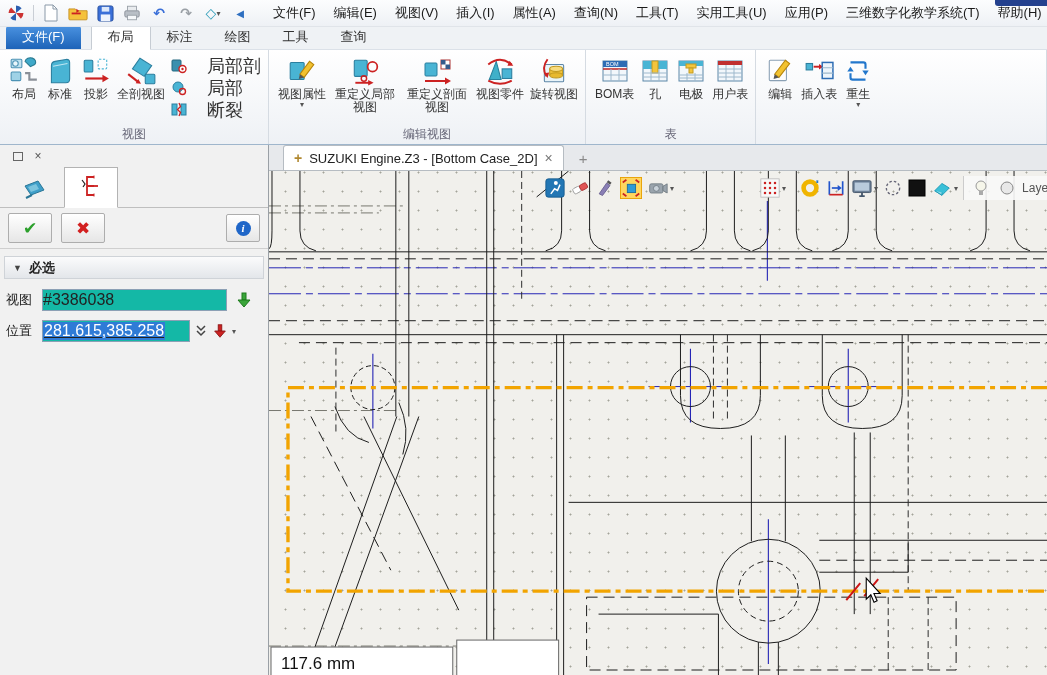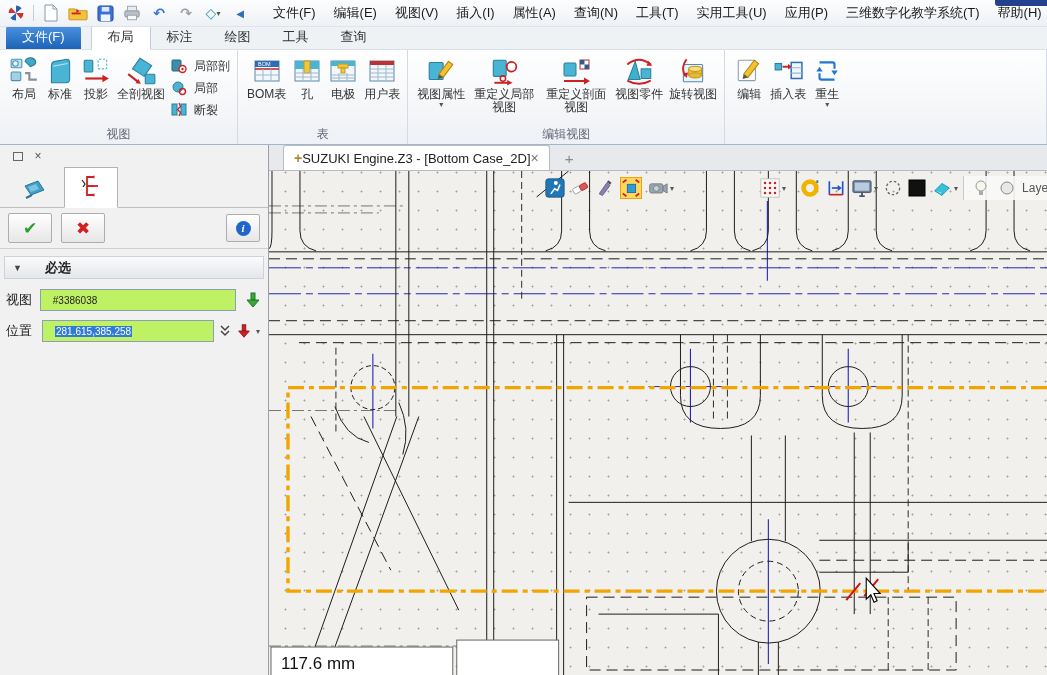--- a/index.html
+++ b/index.html
@@ -25,56 +25,56 @@
   .ribbon{height:94px;background:linear-gradient(#ffffff,#eef1f5);border-bottom:1px solid #9fb6cc;display:flex;overflow:hidden;}
   .rgroup{position:relative;display:flex;align-items:flex-start;padding:3px 4px 14px 6px;border-right:1px solid #d5dbe2;}
   .rgroup:last-child{flex:1;min-width:0;}
   .glabel{position:absolute;left:0;right:0;bottom:1px;text-align:center;font-size:12px;color:#667;}
   .rbtn{display:flex;flex-direction:column;align-items:center;padding:1px 3px;border-radius:3px;cursor:default;}
   .rbtn .ric{height:34px;display:flex;align-items:center;justify-content:center;}
   .rbtn .rlb{font-size:12px;line-height:13px;text-align:center;color:#333;max-width:66px;}
   .caret{font-size:8px;color:#555;line-height:7px;}
   .caret::after{content:"▾";}
   .scol{display:flex;flex-direction:column;justify-content:flex-start;gap:2px;padding-top:3px;}
-  .sbtn{display:flex;align-items:center;gap:7px;height:20px;font-size:12px;color:#333;padding:0 3px;}
+  .sbtn{display:flex;align-items:center;gap:20px;height:20px;font-size:18px;color:#333;padding:0 3px;}
 
   
   .main{display:flex;height:532px;}
 
   
   .panel{width:268px;background:#f1f1f1;border-right:1px solid #9aa0a6;display:flex;flex-direction:column;}
   .phead{height:22px;display:flex;align-items:center;padding:0 6px;font-size:13px;color:#222;}
   .phead .ttl{flex:1;}
   .winbtn{width:16px;height:14px;display:flex;align-items:center;justify-content:center;color:#555;font-size:12px;margin-left:4px;}
   .boxglyph{width:8px;height:7px;border:1px solid #666;}
   .ptabs{display:flex;align-items:flex-end;padding-left:8px;gap:4px;border-bottom:1px solid #bfbfbf;height:40px;}
   .ptab{width:52px;height:34px;display:flex;align-items:center;justify-content:center;}
   .ptab.active{background:#fff;border:1px solid #b3b3b3;border-bottom:1px solid #fff;height:39px;margin-bottom:-1px;}
   .pactions{display:flex;align-items:center;gap:9px;padding:5px 8px;border-bottom:1px solid #cfcfcf;}
   .abtn{width:42px;height:28px;background:linear-gradient(#ffffff,#e6e6e6);border:1px solid #adadad;border-radius:2px;display:flex;align-items:center;justify-content:center;font-size:17px;font-weight:bold;}
   .abtn.ok{color:#2ca02c;}
   .abtn.cancel{color:#d22020;}
   .abtn.info{margin-left:auto;width:32px;height:26px;font-size:12px;}
   .icircle{width:15px;height:15px;border-radius:50%;background:#1f66c8;color:#fff;font-style:italic;font-weight:bold;font-size:11px;display:flex;align-items:center;justify-content:center;font-family:"Liberation Serif",serif;}
-  .sechead{margin:7px 4px 0;height:21px;background:linear-gradient(#fbfbfc,#e3e6ea);border:1px solid #cfd3d8;display:flex;align-items:center;gap:23px;padding:0 8px;font-weight:bold;font-size:13px;}
+  .sechead{margin:7px 4px 0;height:21px;background:linear-gradient(#fbfbfc,#e3e6ea);border:1px solid #cfd3d8;display:flex;align-items:center;gap:7px;padding:0 8px;font-weight:bold;font-size:13px;}
   .sechead .tri{font-size:9px;color:#444;}
   .sechead .tri::after{content:"▼";}
   .fields{padding:10px 6px 0;}
   .frow{display:flex;align-items:center;margin-bottom:9px;gap:4px;}
   .flabel{width:32px;font-size:13px;color:#222;}
-  .finput{height:20px;border:1px solid #8ca0b5;background:#bef264;display:flex;align-items:center;padding:0 12px;font-size:10px;overflow:hidden;white-space:nowrap;}
+  .finput{height:20px;border:1px solid #8ca0b5;background:#14b8a6;display:flex;align-items:center;padding:0 0;font-size:16px;overflow:hidden;white-space:nowrap;}
   .finput.view{width:183px;}
-  .finput.pos{width:146px;}
+  .finput.pos{width:146px;text-decoration:underline;}
   .selspan{background:#2f7bd6;color:#fff;padding:0 1px;}
   .fico{display:flex;align-items:center;justify-content:center;}
 
   
   .work{flex:1;display:flex;flex-direction:column;min-width:0;}
   .doctabs{height:25px;background:#e7e9ec;border-bottom:1px solid #b6bcc2;display:flex;align-items:flex-end;padding-left:14px;}
-  .doctab{background:#fff;border:1px solid #b6bcc2;border-bottom:none;border-radius:3px 3px 0 0;height:24px;display:flex;align-items:center;padding:0 10px;font-size:13px;color:#222;}
+  .doctab{background:#fff;border:1px solid #b6bcc2;border-bottom:none;border-radius:3px 3px 0 0;height:24px;display:flex;align-items:center;gap:7px;padding:0 10px;font-size:13px;color:#222;}
   .plusico{color:#b08830;font-weight:bold;font-size:14px;line-height:12px;}
   .plusico::after{content:"+";}
   .closex{color:#777;font-size:14px;line-height:12px;}
   .newtab{margin-left:9px;color:#888;font-size:15px;padding:0 6px 3px;}
 
   
   .canvas{position:relative;flex:1;min-width:0;background-color:#f1f0ec;background-image:radial-gradient(circle,#a3a399 0.9px,transparent 1.1px);background-size:19px 19px;background-position:7px 11px;overflow:hidden;}
   .drawing{position:absolute;inset:0;width:100%;height:100%;}
   .ctoolbar{position:absolute;top:5px;left:276px;right:0;height:24px;display:flex;align-items:center;gap:5px;}
   .cicon{width:22px;height:22px;display:flex;align-items:center;justify-content:center;}
@@ -227,69 +227,20 @@
             </svg>
           <span>断裂</span>
         </div>
       </div>
       <div class="glabel">视图</div>
     </div>
 
     <div class="rgroup">
       <div class="rbtn">
         <span class="ric">
-            <svg width="30" height="30" viewBox="0 0 30 28">
-              <rect x="3" y="4" width="24" height="20" fill="#f2f7fb" stroke="#5d87a8"></rect>
-              <rect x="3" y="4" width="24" height="6" fill="#2e6db4"></rect>
-              <text x="6" y="9" font-size="5.5" fill="#fff" font-family="sans-serif">BOM</text>
-              <path d="M3 12 H27" stroke="#c03030" stroke-width="1.6"></path>
-              <path d="M11 12 V24 M19 12 V24 M3 18 H27" stroke="#9db8cc"></path>
-            </svg>
-          </span>
-        <span class="rlb">BOM表</span>
-      </div>
-      <div class="rbtn">
-        <span class="ric">
-            <svg width="30" height="30" viewBox="0 0 30 28">
-              <rect x="3" y="4" width="24" height="20" fill="#f2f7fb" stroke="#5d87a8"></rect>
-              <rect x="3" y="4" width="24" height="8" fill="#49b4d4"></rect>
-              <rect x="12" y="4" width="6" height="12" fill="#f3c53d" stroke="#c29a20"></rect>
-              <path d="M3 16 H27 M3 20 H27 M11 12 V24 M19 12 V24" stroke="#9db8cc"></path>
-            </svg>
-          </span>
-        <span class="rlb">孔</span>
-      </div>
-      <div class="rbtn">
-        <span class="ric">
-            <svg width="30" height="30" viewBox="0 0 30 28">
-              <rect x="3" y="4" width="24" height="20" fill="#f2f7fb" stroke="#5d87a8"></rect>
-              <rect x="3" y="4" width="24" height="5" fill="#49b4d4"></rect>
-              <rect x="10" y="7" width="10" height="4" fill="#f3c53d" stroke="#c29a20"></rect>
-              <rect x="13" y="11" width="4" height="5" fill="#f3c53d" stroke="#c29a20"></rect>
-              <path d="M3 18 H27 M3 21 H27 M11 16 V24 M19 16 V24" stroke="#9db8cc"></path>
-            </svg>
-          </span>
-        <span class="rlb">电极</span>
-      </div>
-      <div class="rbtn">
-        <span class="ric">
-            <svg width="30" height="30" viewBox="0 0 30 28">
-              <rect x="3" y="4" width="24" height="20" fill="#f2f7fb" stroke="#5d87a8"></rect>
-              <rect x="3" y="4" width="24" height="4" fill="#c03030"></rect>
-              <path d="M3 12 H27 M3 16 H27 M3 20 H27 M11 8 V24 M19 8 V24" stroke="#9db8cc"></path>
-            </svg>
-          </span>
-        <span class="rlb">用户表</span>
-      </div>
-      <div class="glabel">表</div>
-    </div>
-
-    <div class="rgroup">
-      <div class="rbtn">
-        <span class="ric">
             <svg width="30" height="30" viewBox="0 0 28 28">
               <rect x="3" y="6" width="13" height="16" rx="1" fill="#49b4d4" stroke="#2b7f9f"></rect>
               <polygon points="12,17 21,5 25,8 16,20" fill="#f2c230" stroke="#b8860b"></polygon>
               <polygon points="12,17 16,20 11,21.5" fill="#555"></polygon>
             </svg>
           </span>
         <span class="rlb">视图属性</span>
         <span class="caret"></span>
       </div>
       <div class="rbtn">
@@ -336,20 +287,69 @@
               <rect x="10" y="12" width="12" height="6" fill="#f3c53d" stroke="#c29a20"></rect>
               <ellipse cx="16" cy="12" rx="6" ry="2.4" fill="#f8dc7e" stroke="#c29a20"></ellipse>
               <ellipse cx="16" cy="18" rx="6" ry="2.4" fill="#e8b92e" stroke="#c29a20"></ellipse>
               <path d="M8 3 Q2 11 7 19" fill="none" stroke="#cc2222" stroke-width="1.8"></path>
               <path d="M4.5 16 L8 20.5 L9.5 15.5 Z" fill="#cc2222"></path>
             </svg>
           </span>
         <span class="rlb">旋转视图</span>
       </div>
       <div class="glabel">编辑视图</div>
+    </div>
+
+    <div class="rgroup">
+      <div class="rbtn">
+        <span class="ric">
+            <svg width="30" height="30" viewBox="0 0 30 28">
+              <rect x="3" y="4" width="24" height="20" fill="#f2f7fb" stroke="#5d87a8"></rect>
+              <rect x="3" y="4" width="24" height="6" fill="#2e6db4"></rect>
+              <text x="6" y="9" font-size="5.5" fill="#fff" font-family="sans-serif">BOM</text>
+              <path d="M3 12 H27" stroke="#c03030" stroke-width="1.6"></path>
+              <path d="M11 12 V24 M19 12 V24 M3 18 H27" stroke="#9db8cc"></path>
+            </svg>
+          </span>
+        <span class="rlb">BOM表</span>
+      </div>
+      <div class="rbtn">
+        <span class="ric">
+            <svg width="30" height="30" viewBox="0 0 30 28">
+              <rect x="3" y="4" width="24" height="20" fill="#f2f7fb" stroke="#5d87a8"></rect>
+              <rect x="3" y="4" width="24" height="8" fill="#49b4d4"></rect>
+              <rect x="12" y="4" width="6" height="12" fill="#f3c53d" stroke="#c29a20"></rect>
+              <path d="M3 16 H27 M3 20 H27 M11 12 V24 M19 12 V24" stroke="#9db8cc"></path>
+            </svg>
+          </span>
+        <span class="rlb">孔</span>
+      </div>
+      <div class="rbtn">
+        <span class="ric">
+            <svg width="30" height="30" viewBox="0 0 30 28">
+              <rect x="3" y="4" width="24" height="20" fill="#f2f7fb" stroke="#5d87a8"></rect>
+              <rect x="3" y="4" width="24" height="5" fill="#49b4d4"></rect>
+              <rect x="10" y="7" width="10" height="4" fill="#f3c53d" stroke="#c29a20"></rect>
+              <rect x="13" y="11" width="4" height="5" fill="#f3c53d" stroke="#c29a20"></rect>
+              <path d="M3 18 H27 M3 21 H27 M11 16 V24 M19 16 V24" stroke="#9db8cc"></path>
+            </svg>
+          </span>
+        <span class="rlb">电极</span>
+      </div>
+      <div class="rbtn">
+        <span class="ric">
+            <svg width="30" height="30" viewBox="0 0 30 28">
+              <rect x="3" y="4" width="24" height="20" fill="#f2f7fb" stroke="#5d87a8"></rect>
+              <rect x="3" y="4" width="24" height="4" fill="#c03030"></rect>
+              <path d="M3 12 H27 M3 16 H27 M3 20 H27 M11 8 V24 M19 8 V24" stroke="#9db8cc"></path>
+            </svg>
+          </span>
+        <span class="rlb">用户表</span>
+      </div>
+      <div class="glabel">表</div>
     </div>
 
     <div class="rgroup">
       <div class="rbtn">
         <span class="ric">
             <svg width="30" height="30" viewBox="0 0 28 28">
               <rect x="4" y="4" width="16" height="19" rx="1" fill="#fdfdfd" stroke="#8aa0b4"></rect>
               <polygon points="9,17 19,4 23,7 13,20" fill="#f2c230" stroke="#b8860b"></polygon>
               <polygon points="9,17 13,20 8,21.5" fill="#555"></polygon>
             </svg>

